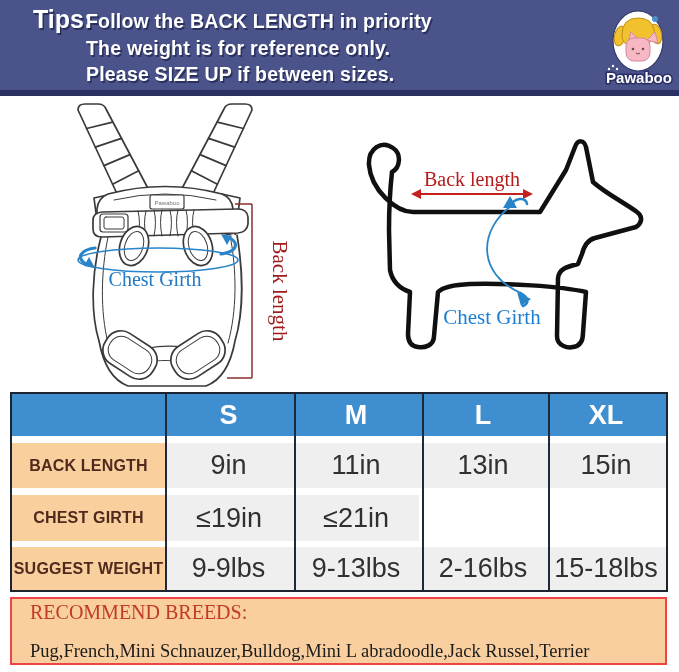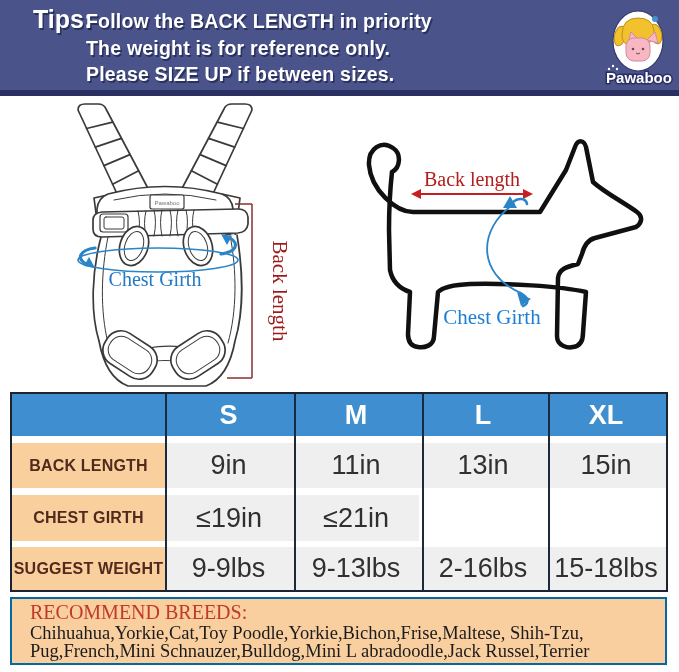--- a/index.html
+++ b/index.html
@@ -27,21 +27,21 @@
   .trow-data1{height:45px}.trow-data2{height:46px}.trow-data3{height:43px}
   .c0{width:153px}.c1{width:127px}.c2{width:128px}.c3{width:126px}.c4{width:120px}
   .cell{display:flex;align-items:center;justify-content:center;height:100%;box-sizing:border-box;}
   .hcell{color:#ffffff;font-size:27px;font-weight:bold;}
   .lcell{background:#f9cf9e;color:#502a1d;font-size:16px;font-weight:bold;letter-spacing:.2px;}
   .vcell{background:#efefef;color:#303030;font-size:27px;text-align:right;}
   .vsep{position:absolute;top:0;width:2px;height:196px;background:#1d2a3d;z-index:5;}
   .vsep1{left:153px}.vsep2{left:282px}.vsep3{left:410px}.vsep4{left:536px}
   
   .breeds{position:absolute;left:10px;top:597px;width:653px;height:64px;
-      background:#f9cfa0;border:2px solid #0369a1;
+      background:#f9cfa0;border:2px solid #ef4444;
       font-family:"Liberation Serif",serif;}
   .breeds-title{position:absolute;left:18px;top:2px;font-size:20px;color:#c13a28;}
   .breeds-line{position:absolute;left:18px;font-size:18.5px;color:#1b1b1b;}
   .breeds-l1{top:24px}.breeds-l2{top:42px}
 </style>
 </head>
 <body>
 
 <div class="stage">
 
@@ -240,17 +240,16 @@
       <div class="cell lcell c0">SUGGEST WEIGHT</div>
       <div class="cell vcell c1">9-9lbs</div>
       <div class="cell vcell c2">9-13lbs</div>
       <div class="cell vcell c3">2-16lbs</div>
       <div class="cell vcell c4">15-18lbs</div>
     </div>
   </div>
 
   <div class="breeds">
     <div class="breeds-title">RECOMMEND BREEDS:</div>
-    <div class="breeds-line breeds-l1">Chihuahua,Yorkie,Cat,Toy Poodle,Yorkie,Bichon,Frise,Maltese, Shih-Tzu,</div>
     <div class="breeds-line breeds-l2">Pug,French,Mini Schnauzer,Bulldog,Mini L abradoodle,Jack Russel,Terrier</div>
   </div>
 
 </div>
 
 </body></html>

